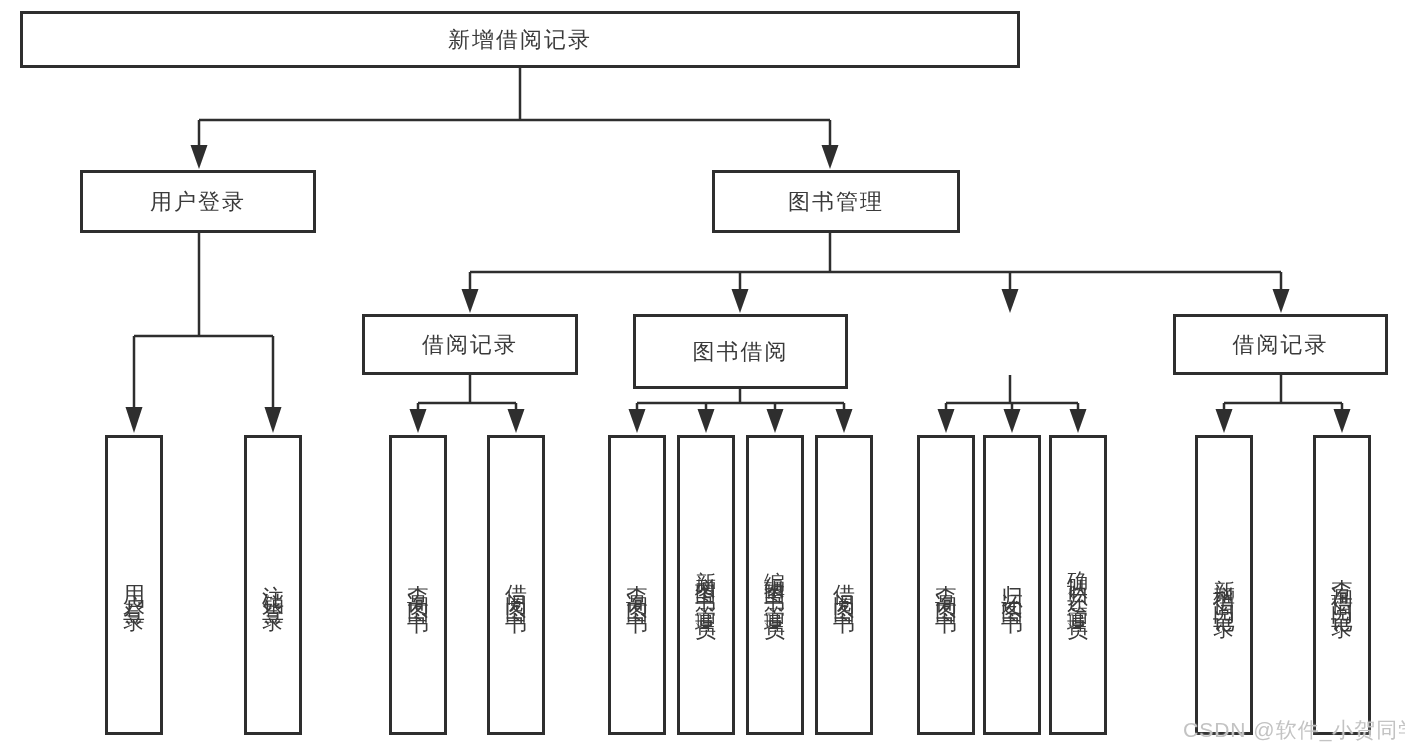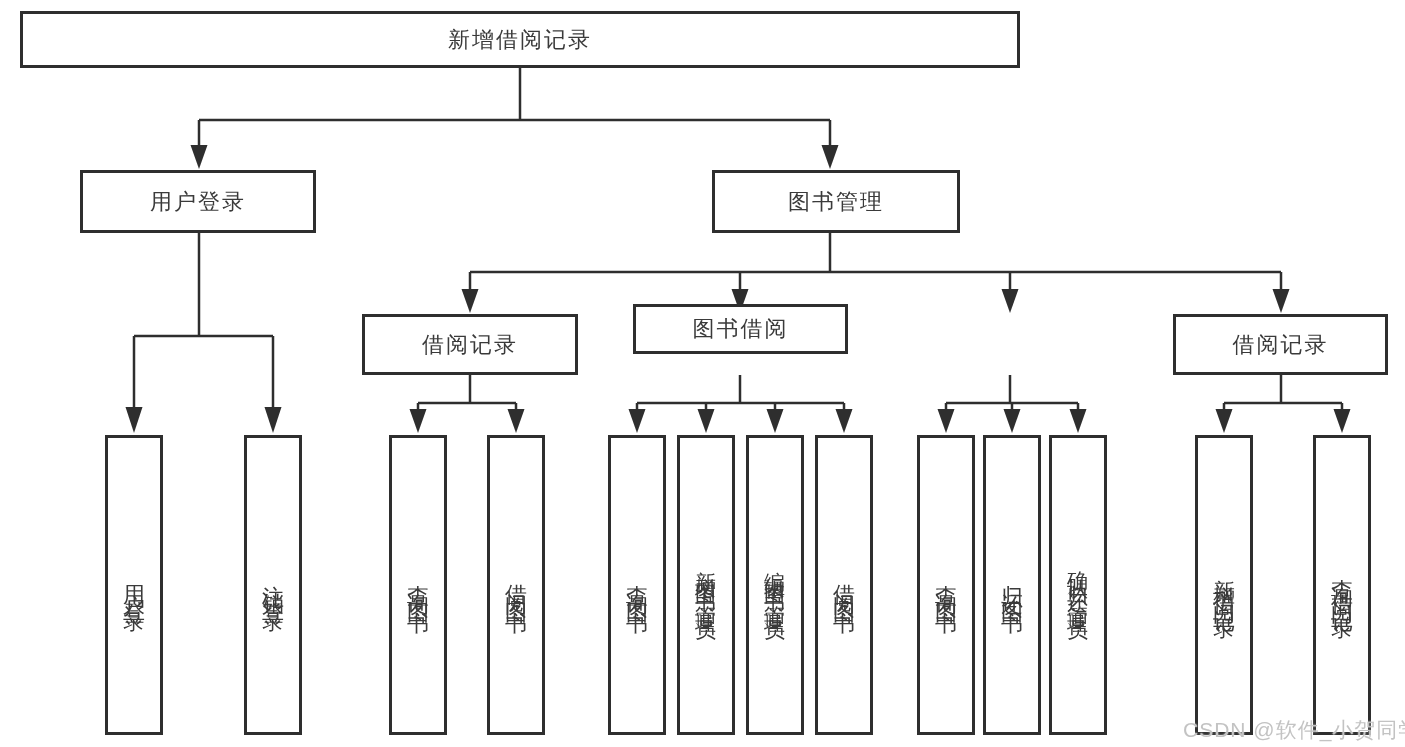--- a/index.html
+++ b/index.html
@@ -141,21 +141,21 @@
   <div class="node" style="left:80px; top:170px; width:236px; height:63px;">
     <span class="hlabel">用户登录</span>
   </div>
   <div class="node" style="left:712px; top:170px; width:248px; height:63px;">
     <span class="hlabel">图书管理</span>
   </div>
 
   <div class="node" style="left:362px; top:314px; width:216px; height:61px;">
     <span class="hlabel">借阅记录</span>
   </div>
-  <div class="node" style="left:633px; top:304px; width:215px; height:50px;justify-content:center;">
+  <div class="node" style="left:633px; top:314px; width:215px; height:75px;justify-content:center;">
     <span class="hlabel">图书借阅</span>
   </div>
   <div class="node" style="left:1173px; top:314px; width:215px; height:61px;">
     <span class="hlabel">借阅记录</span>
   </div>
 
   <div class="node leaf" style="left:105px; top:435px; width:58px; height:300px;">
     <span class="vlabel">用户登录</span>
   </div>
   <div class="node leaf" style="left:244px; top:435px; width:58px; height:300px;">

